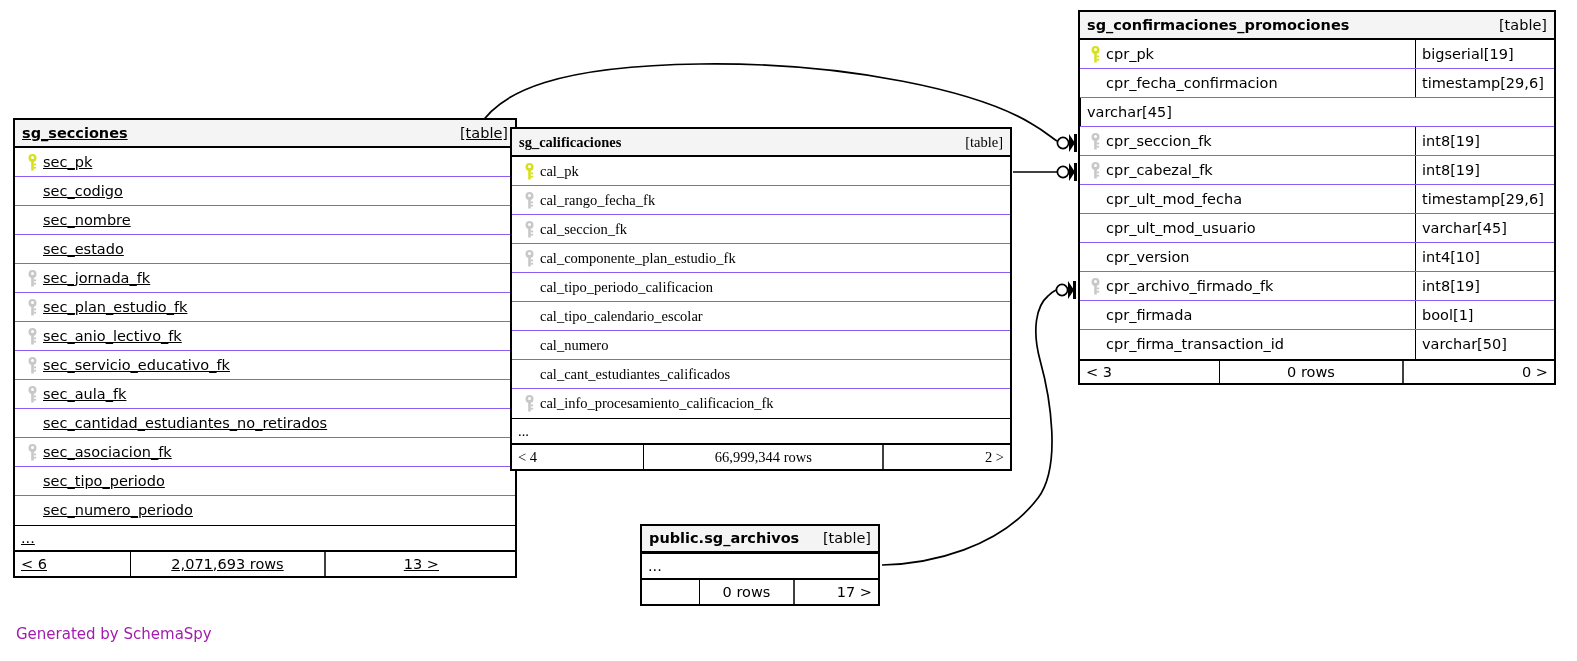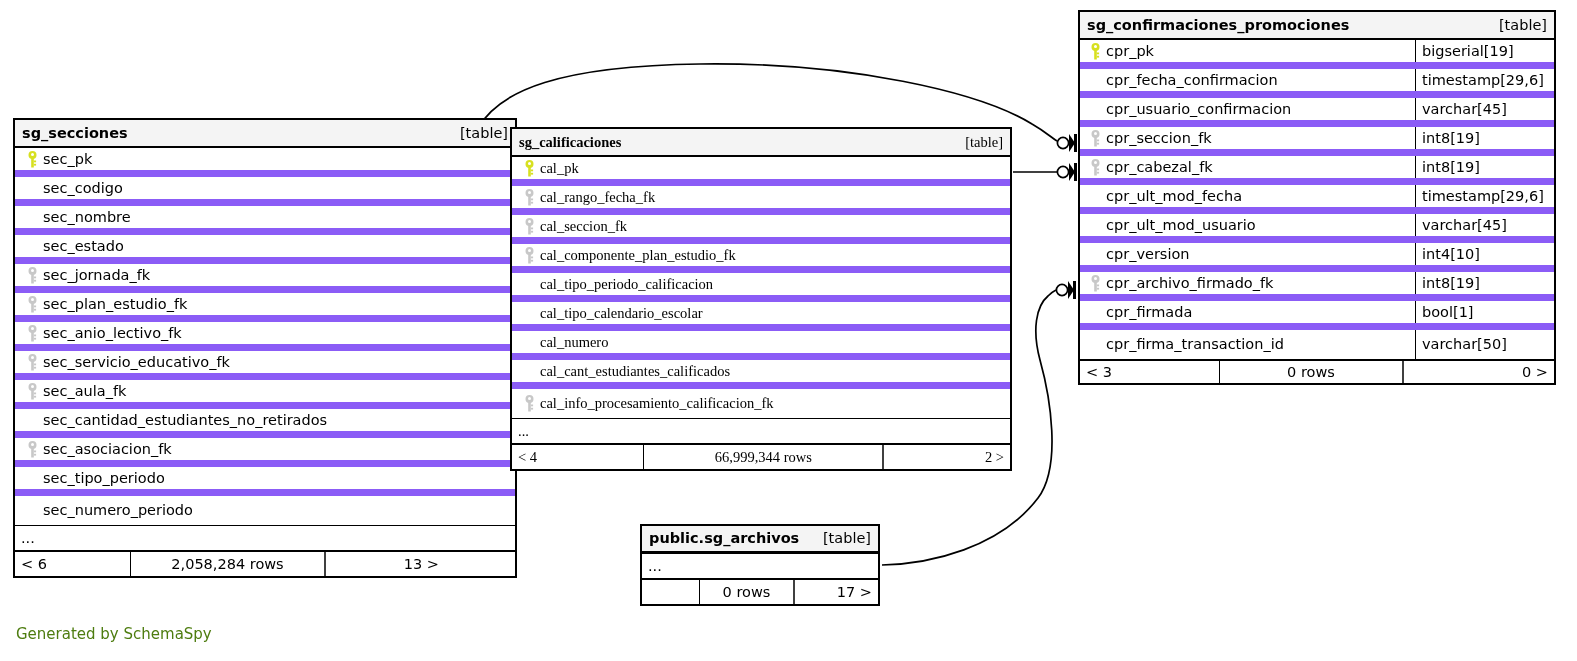--- a/index.html
+++ b/index.html
@@ -55,21 +55,21 @@
   }
   .tbl-tag {
     font-size: 14.5px;
     white-space: nowrap;
     padding-left: 8px;
   }
   .tbl-rows { display: block; }
   .row {
     display: flex;
     align-items: stretch;
-    border-bottom: 7px solid #8b5cf6;
+    border-bottom: 1px solid #8b5cf6;
     height: 29px;
     box-sizing: border-box;
   }
   .row:last-child { border-bottom: none; }
   .row .col-name {
     display: flex;
     align-items: center;
     flex: 1 1 auto;
     min-width: 0;
     padding-left: 6px;
@@ -123,21 +123,21 @@
     box-sizing: border-box;
     padding: 0 6px;
     white-space: nowrap;
   }
   .f-left  { justify-content: flex-start; }
   .f-mid   { justify-content: center; border-left: 1px solid #000000; border-right: 2px solid #404040; }
   .f-right { justify-content: flex-end; }
 
   
   #table-sg_secciones {
-    left: 13px; top: 118px; width: 504px;
+    left: 13px; top: 118px; width: 504px; text-decoration: underline;
   }
 
   #table-sg_calificaciones {
     left: 510px; top: 127px; width: 502px; font-family: Liberation Serif, serif;
   }
 
   #table-sg_confirmaciones_promociones {
     left: 1078px; top: 10px; width: 478px;
   }
   #table-sg_confirmaciones_promociones .col-type {
@@ -166,21 +166,21 @@
   #table-public_sg_archivos .f-left  { width: 57px; }
   #table-public_sg_archivos .f-mid   { width: 96px; }
   #table-public_sg_archivos .f-right { width: 83px; }
 
   
   #caption {
     position: absolute;
     left: 16px;
     top: 625px;
     font-size: 15px;
-    color: #4d7c0f;
+    color: #a21caf;
     white-space: nowrap;
   }
 </style>
 </head>
 <body>
 
 <div id="canvas">
 
   <svg id="edges" viewBox="0 0 1577 661" width="1577" height="661" xmlns="http://www.w3.org/2000/svg">
     <defs>
@@ -379,21 +379,21 @@
         <span class="col-name">
             <span class="keyslot"></span>
             <span class="colname-text">sec_numero_periodo</span>
           </span>
 
       </div>
     </div>
     <div class="row-ellipsis">...</div>
     <div class="tbl-footer">
       <span class="f-cell f-left">&lt; 6</span>
-      <span class="f-cell f-mid">2,058,284 rows</span>
+      <span class="f-cell f-mid">2,071,693 rows</span>
       <span class="f-cell f-right">13 &gt;</span>
     </div>
   </div>
 
   <div class="er-table" id="table-sg_calificaciones">
     <div class="tbl-header">
       <span class="tbl-title">sg_calificaciones</span>
       <span class="tbl-tag">[table]</span>
     </div>
     <div class="tbl-rows">
@@ -531,24 +531,20 @@
         <span class="col-type">bigserial[19]</span>
       </div>
       <div class="row">
         <span class="col-name">
             <span class="keyslot"></span>
             <span class="colname-text">cpr_fecha_confirmacion</span>
           </span>
         <span class="col-type">timestamp[29,6]</span>
       </div>
       <div class="row">
-        <span class="col-name">
-            <span class="keyslot"></span>
-            <span class="colname-text">cpr_usuario_confirmacion</span>
-          </span>
         <span class="col-type">varchar[45]</span>
       </div>
       <div class="row">
         <span class="col-name">
             <span class="keyslot">
               <svg class="keyicon" width="11" height="17" viewBox="0 0 11 17">
                 <circle cx="5.5" cy="4" r="4" fill="#c8c8c8"></circle>
                 <circle cx="5.5" cy="3.6" r="1.5" fill="#ffffff"></circle>
                 <rect x="4.2" y="6.5" width="2.6" height="10" fill="#c8c8c8"></rect>
                 <rect x="6.8" y="9.5" width="2.3" height="1.8" fill="#c8c8c8"></rect>

